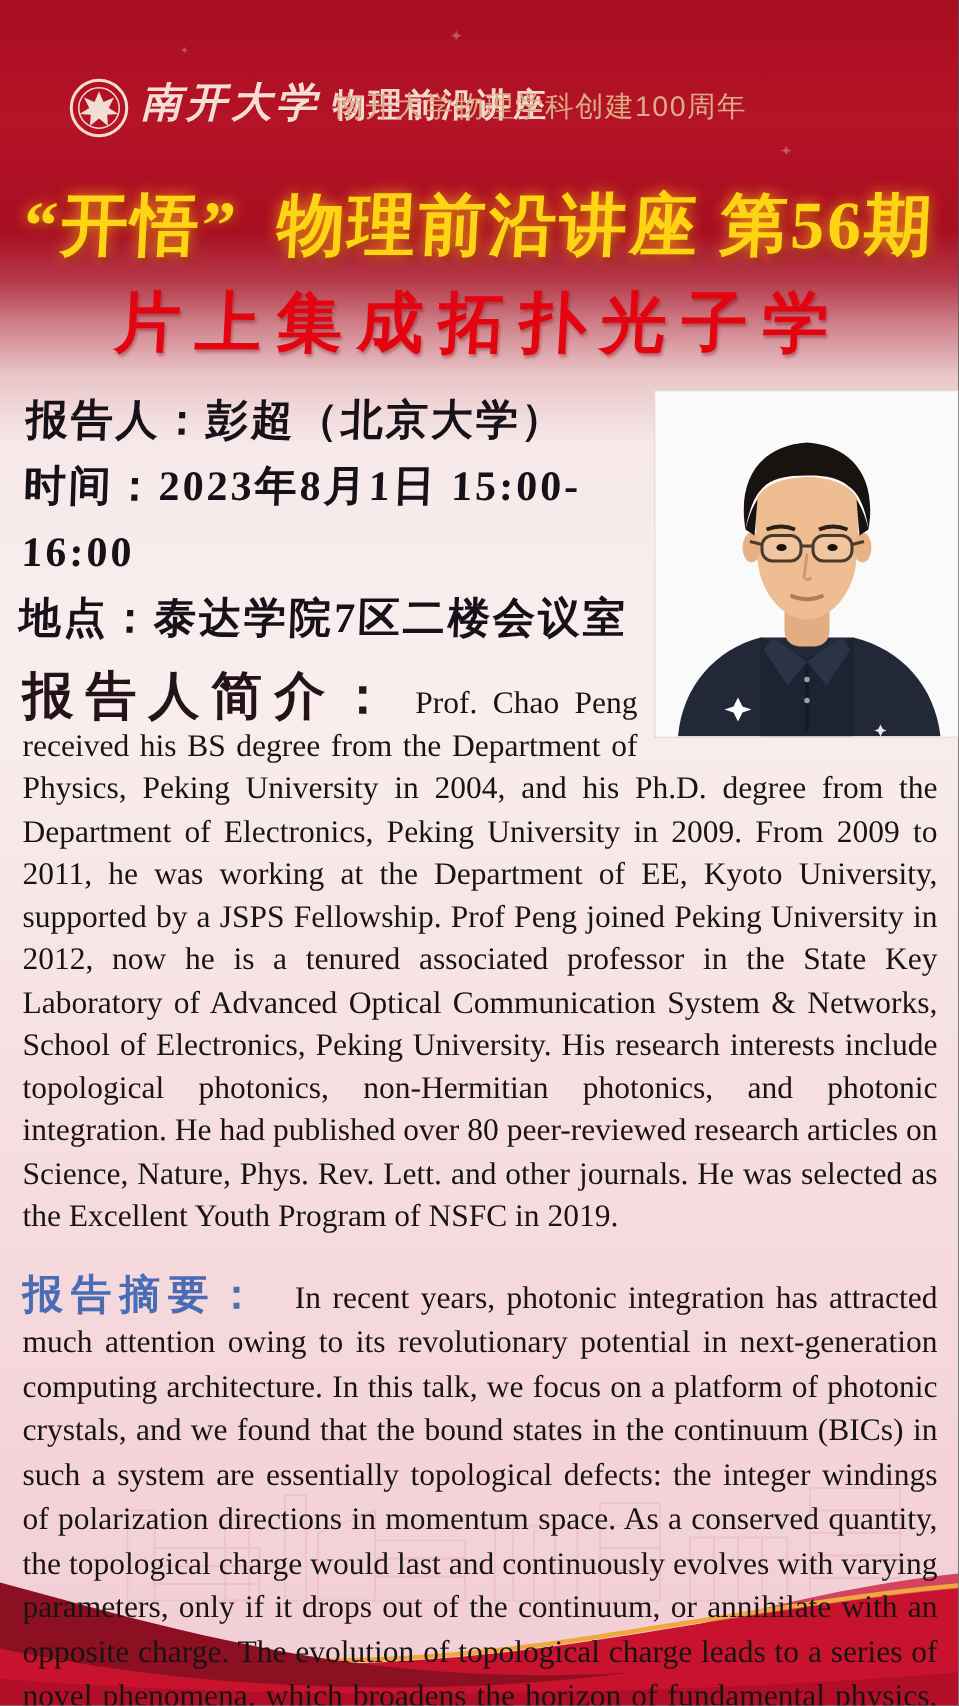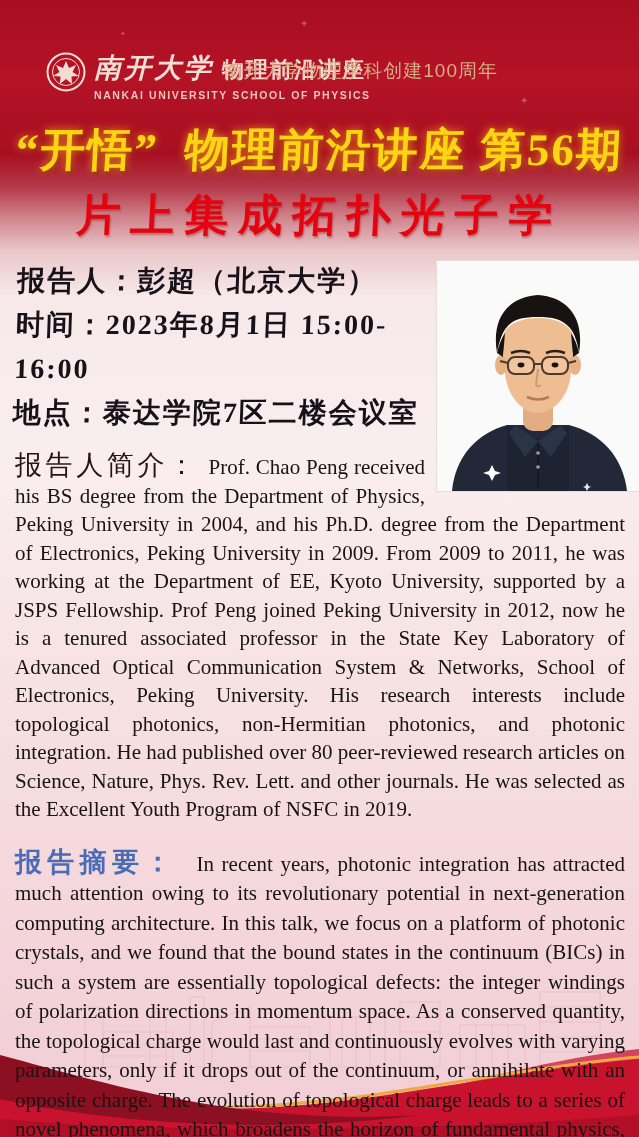--- a/index.html
+++ b/index.html
@@ -80,21 +80,21 @@
     font-size:28px;font-weight:900;line-height:44px;
     color:#17121a;letter-spacing:2px;
     transform:skewX(-2deg);
   }
   .para{
     margin:0;color:#171412;text-align:justify;
   }
   .bio-para{margin-top:16px;font-size:21px;line-height:28.5px;}
   .abs-para{margin-top:24px;font-size:21px;line-height:29.5px;}
   .bio-label{
-    font-size:27px;font-weight:400;color:#241419;letter-spacing:3px;
+    font-size:34px;font-weight:700;color:#241419;letter-spacing:3px;
     margin-right:10px;
   }
   .abs-label{
     font-size:27px;font-weight:900;color:#4a6cb4;letter-spacing:3px;
     margin-right:20px;
   }
   .ital{}
   
   .buildings{position:absolute;left:0;bottom:40px;width:639px;height:120px;z-index:0;opacity:.55;}
   .waves{position:absolute;left:0;bottom:0;width:639px;height:150px;z-index:1;}
@@ -113,21 +113,20 @@
       <svg class="seal" viewBox="0 0 40 40">
         <circle cx="20" cy="20" r="18.5" fill="none" stroke="#f3dcd2" stroke-width="2"></circle>
         <circle cx="20" cy="20" r="13.5" fill="none" stroke="#f3dcd2" stroke-width="1"></circle>
         <polygon points="20,9 23,16 30,13 26.5,20 33,24 25.5,24.5 26,32 20,27 14,32 14.5,24.5 7,24 13.5,20 10,13 17,16" fill="#f3dcd2"></polygon>
       </svg>
       <div class="logo-text">
         <div class="logo-cn-row">
           <span class="uni-cn">南开大学</span>
           <span class="school-cn">物理前沿讲座</span>
         </div>
-        <div class="school-en">NANKAI UNIVERSITY SCHOOL OF PHYSICS</div>
       </div>
     </div>
     <div class="anniversary">南开大学物理学科创建100周年</div>
   </div>
 
   <div style="height:112px;"></div>
 
   <h1 class="title-series"><span>“开悟”</span><span class="title-gap"></span><span>物理前沿讲座 第56期</span></h1>
   <h2 class="title-topic">片上集成拓扑光子学</h2>
 

